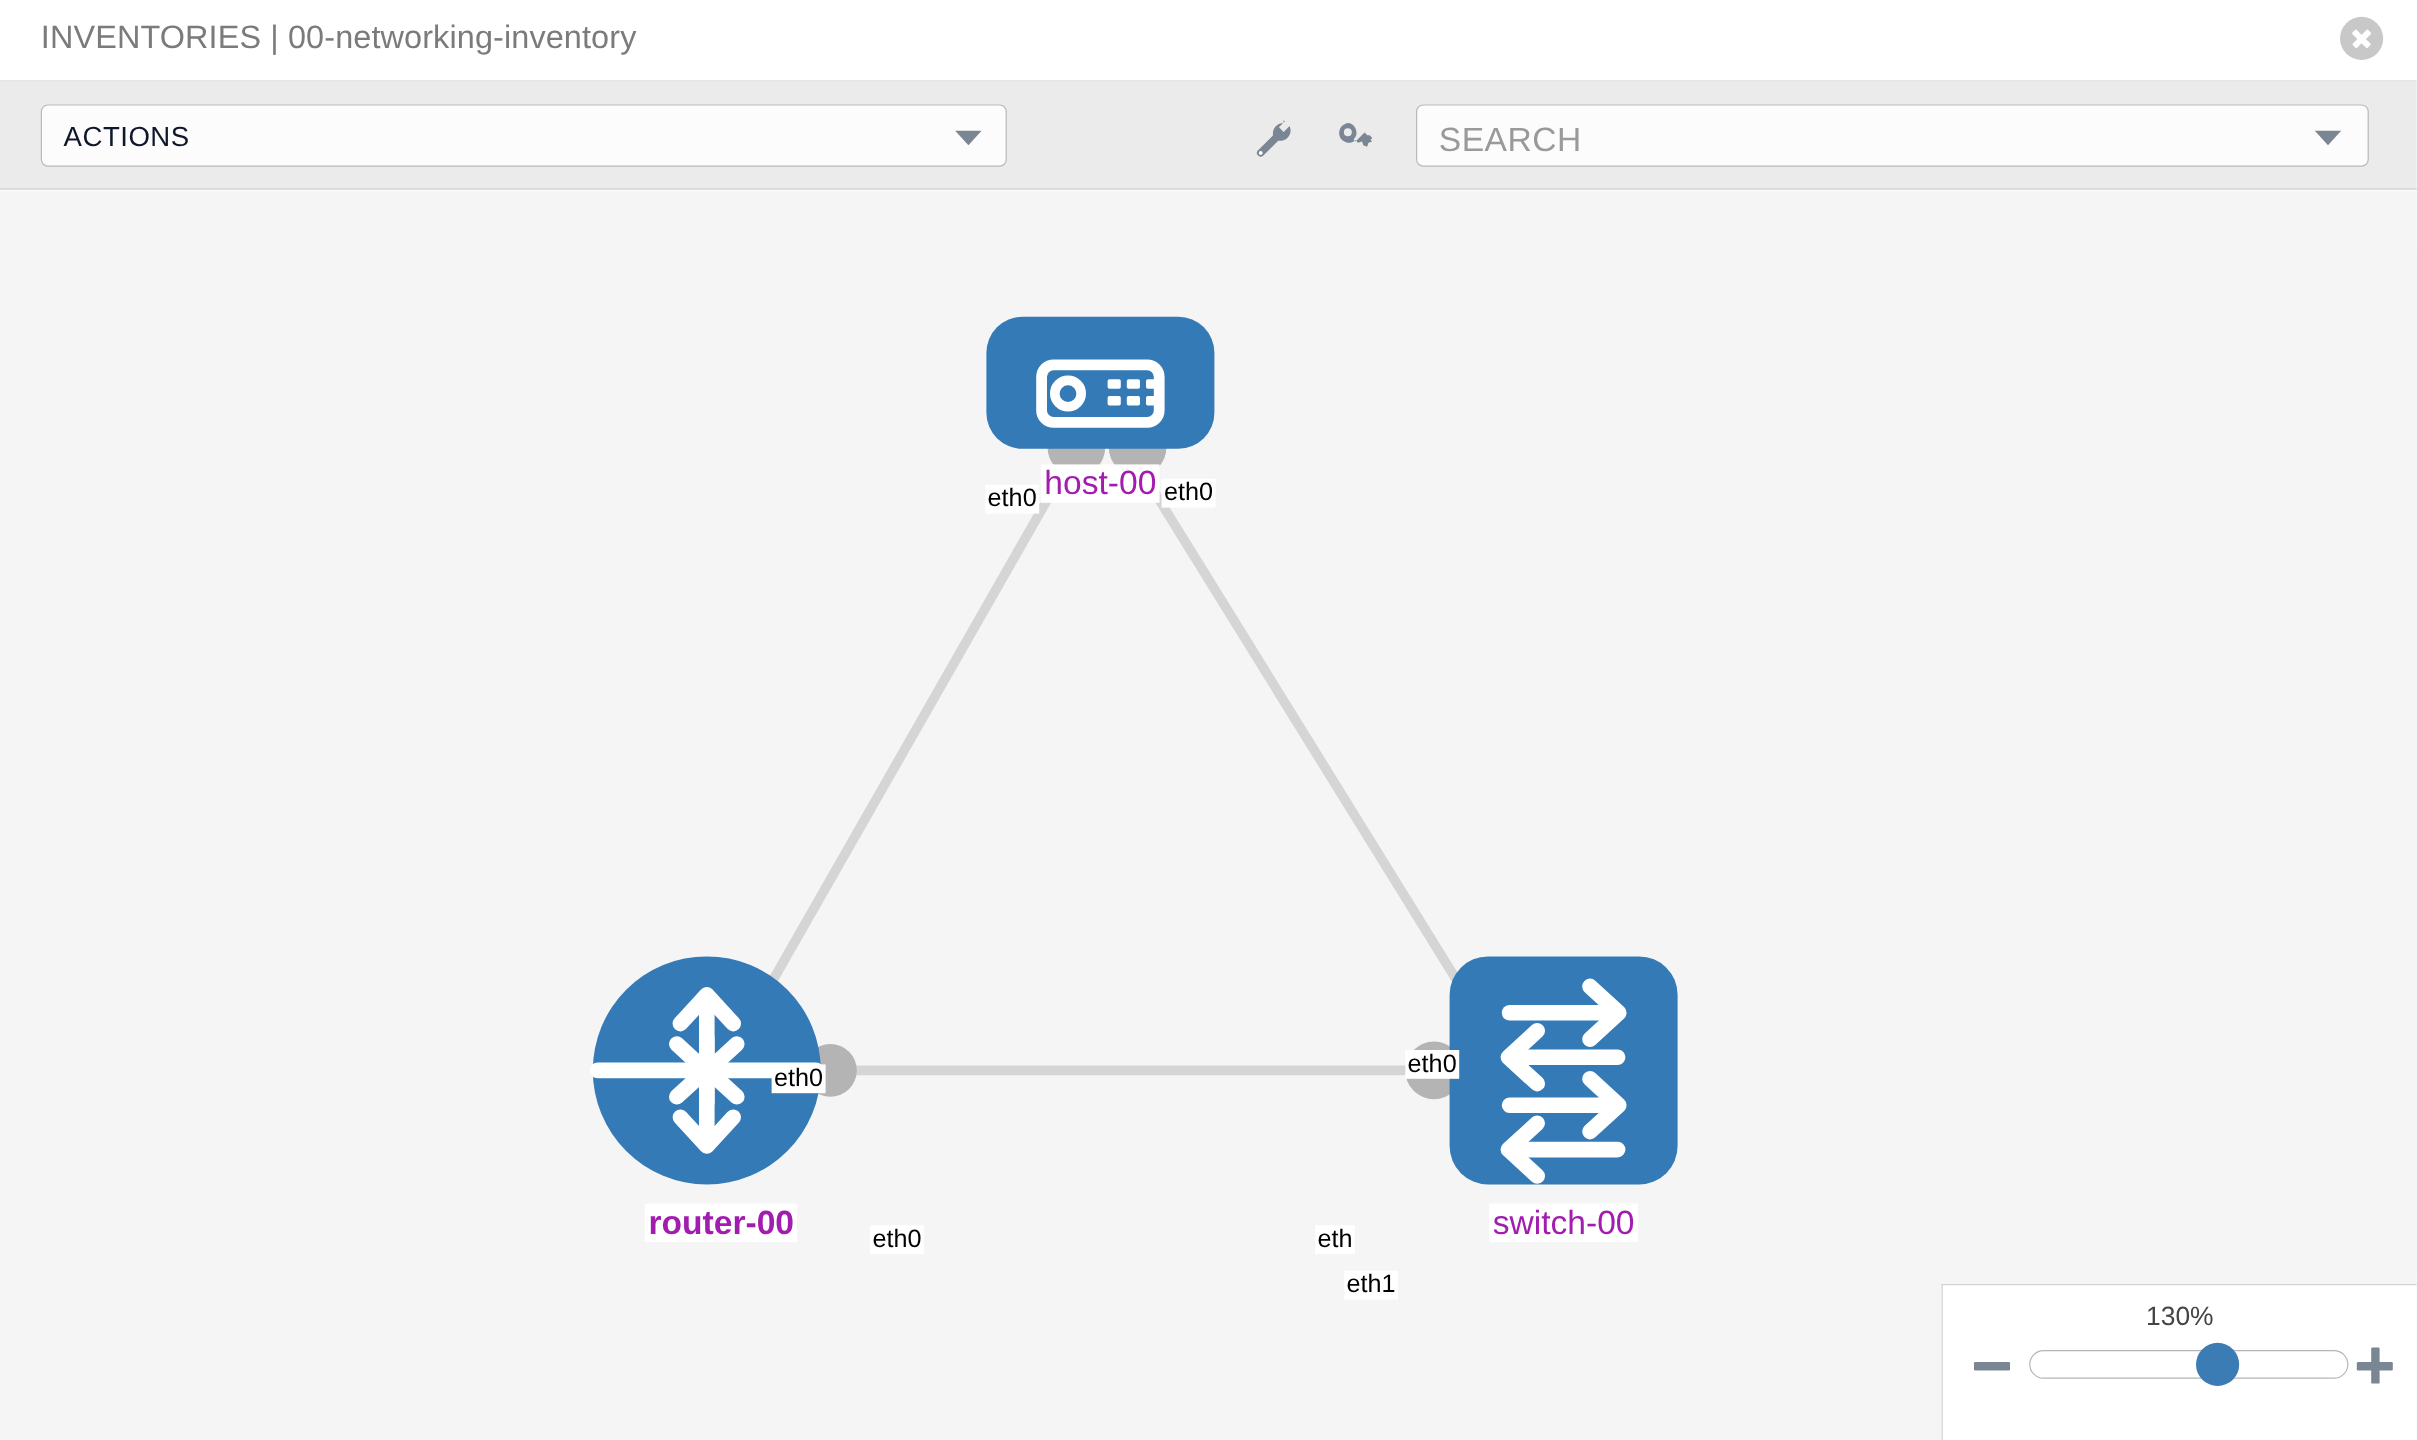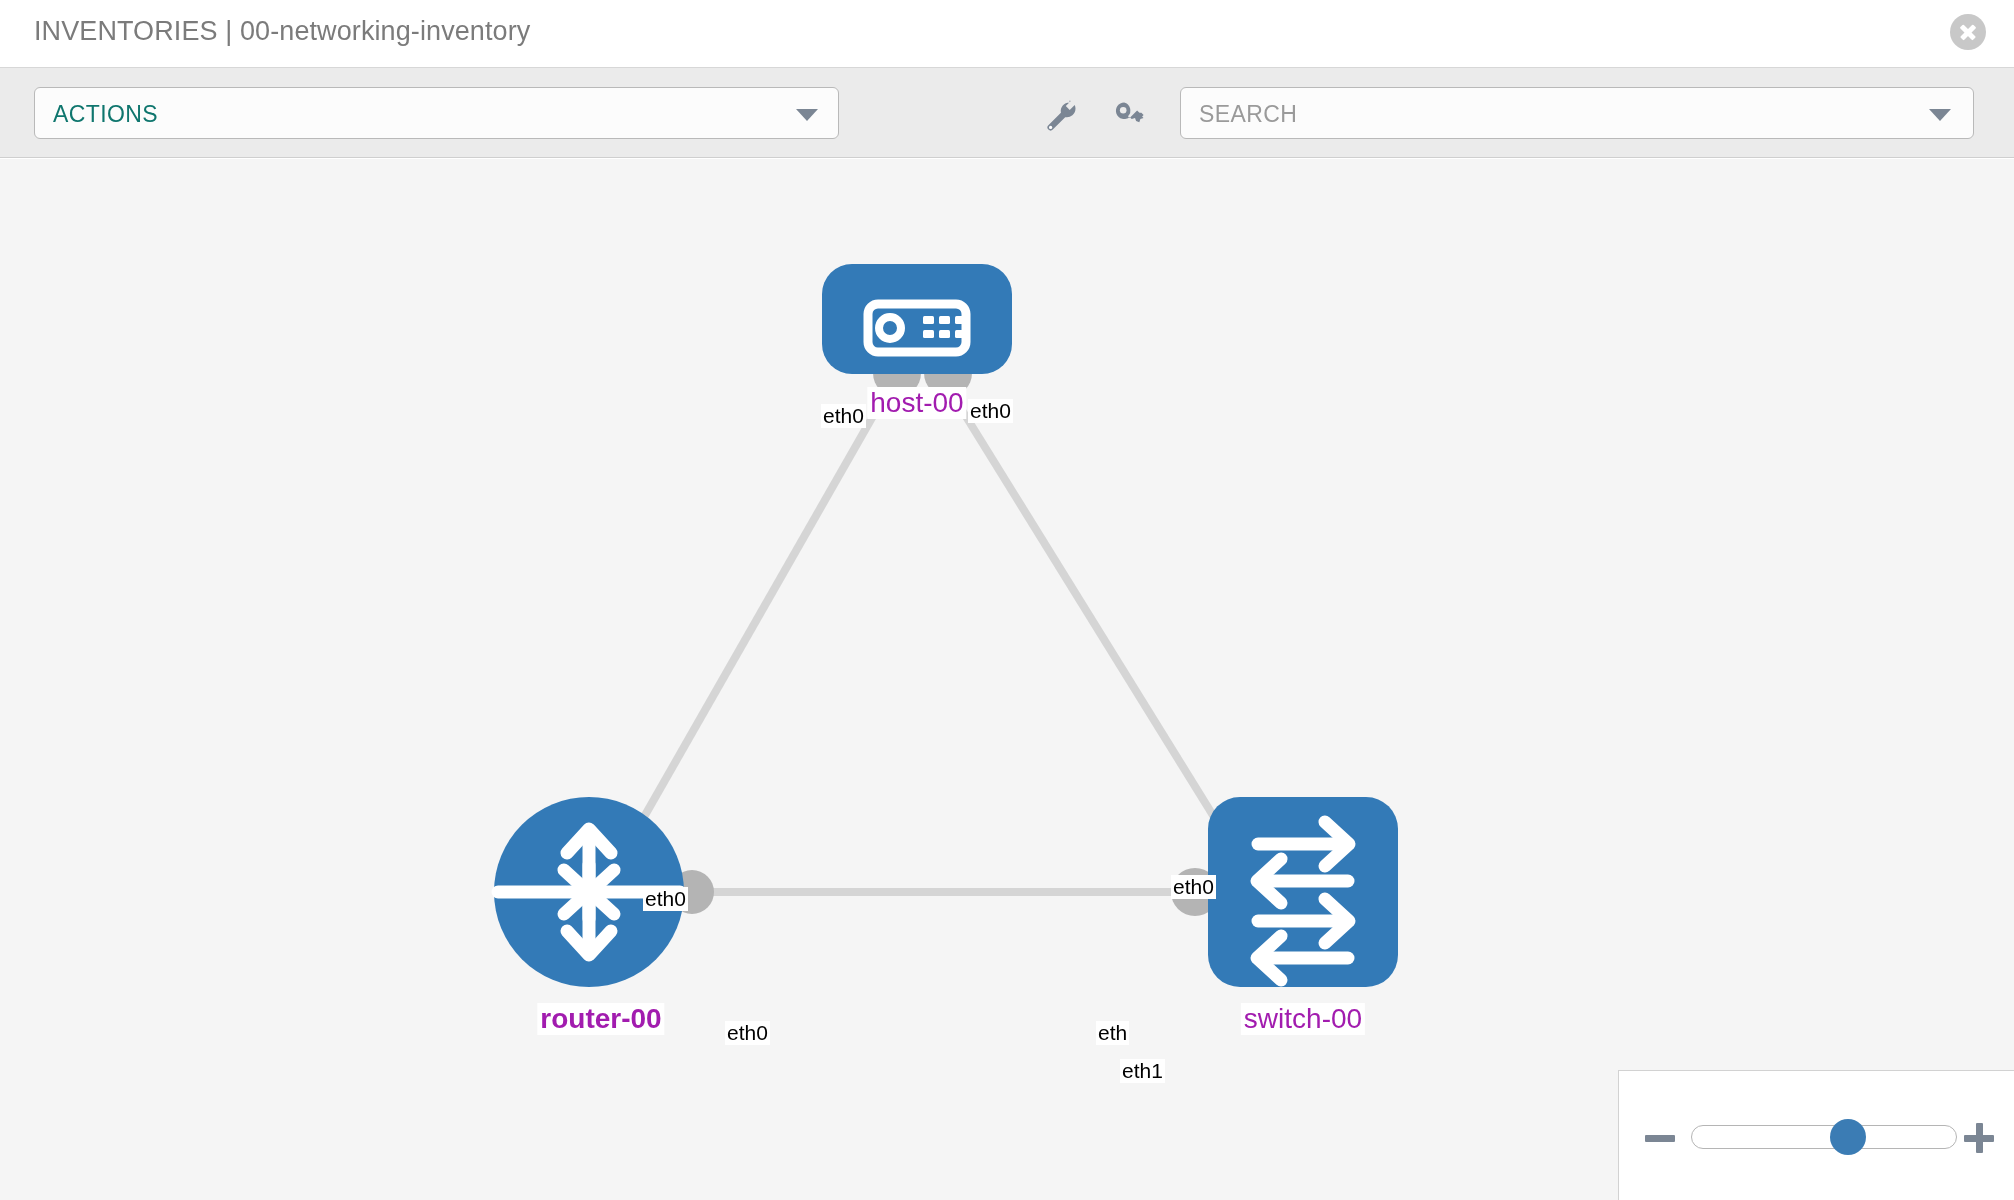--- a/index.html
+++ b/index.html
@@ -81,21 +81,21 @@
     height: 52px;
     background: #fcfcfc;
     border: 1px solid #b9b9b9;
     border-radius: 6px;
   }
   .actions-select .sel-label {
     position: absolute;
     left: 18px;
     top: 13px;
     font-size: 23px;
-    color: #0f766e;
+    color: #0f172a;
     letter-spacing: 0.4px;
     font-stretch: condensed;
   }
   .caret-down {
     position: absolute;
     width: 0; height: 0;
     border-left: 11px solid transparent;
     border-right: 11px solid transparent;
     border-top: 12px solid #7b8694;
   }
@@ -119,21 +119,21 @@
     width: 794px;
     height: 52px;
     background: #fcfcfc;
     border: 1px solid #b9b9b9;
     border-radius: 6px;
   }
   .search-box .sel-label {
     position: absolute;
     left: 18px;
     top: 13px;
-    font-size: 23px;
+    font-size: 28px;
     color: #9a9a9a;
     letter-spacing: 0.4px;
     font-stretch: condensed;
   }
   .search-box .caret-down { right: 22px; top: 21px; }
 
   
   .canvas {
     position: absolute;
     left: 0; top: 159px;
@@ -368,20 +368,21 @@
 
     <div class="iface-label" style="left:1171px; top:716px;">eth0</div>
 
     <div class="iface-label" style="left:725px; top:862px;">eth0</div>
 
     <div class="iface-label" style="left:1096px; top:862px;">eth</div>
 
     <div class="iface-label" style="left:1120px; top:862px;margin-top:38px;">eth1</div>
 
     <div class="zoom-panel">
+      <div class="zoom-level">130%</div>
       <div class="zoom-minus"></div>
       <div class="zoom-track">
         <div class="zoom-thumb" id="zoom-thumb" style="left: 138px;"></div>
       </div>
       <div class="zoom-plus"></div>
     </div>
 
   </div>
 </div>
 

